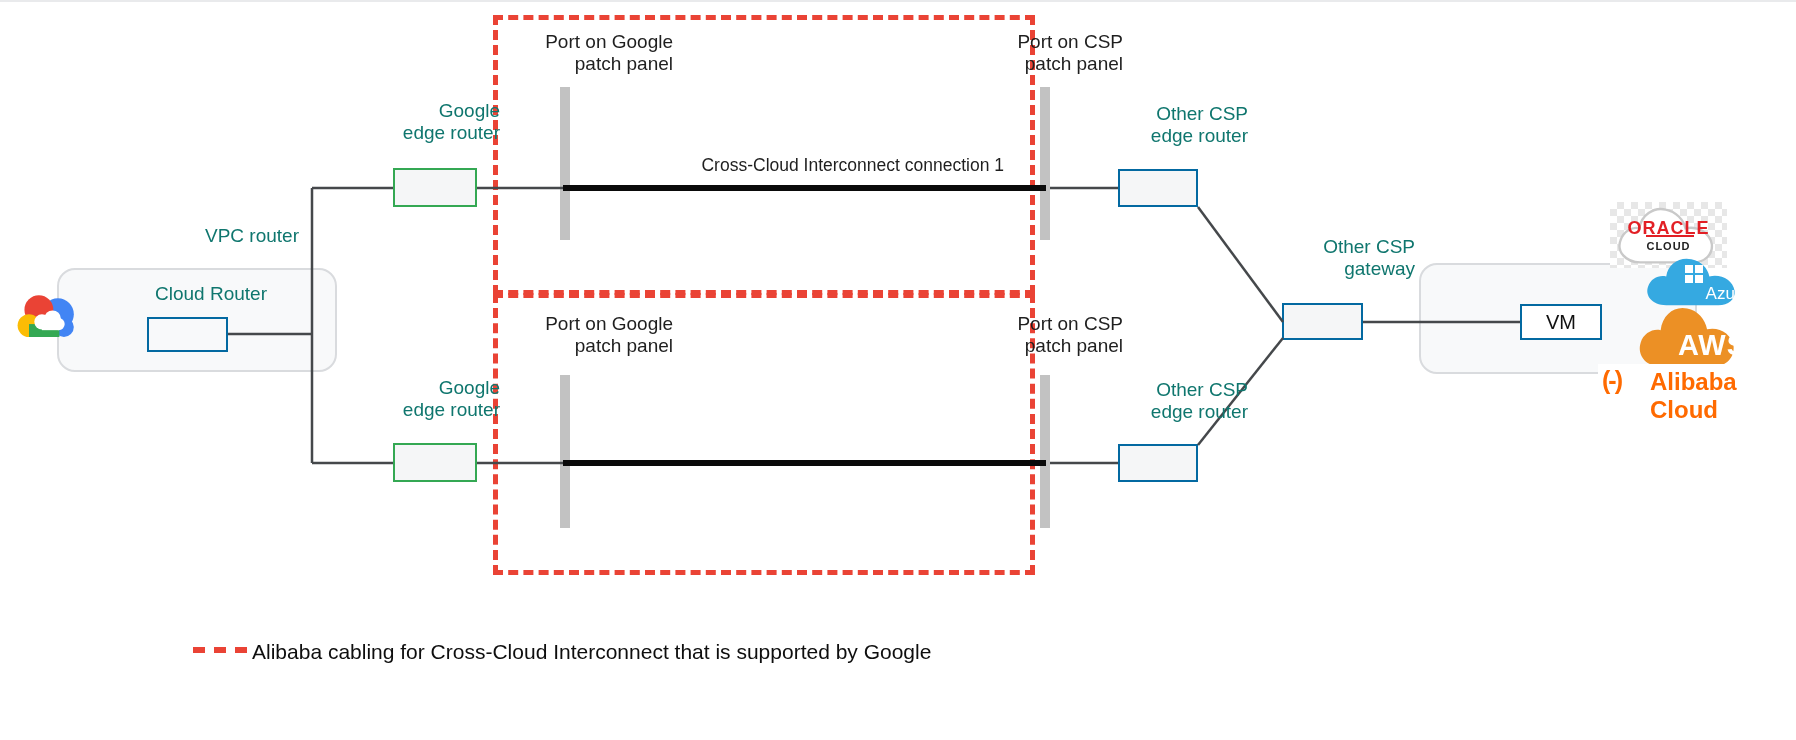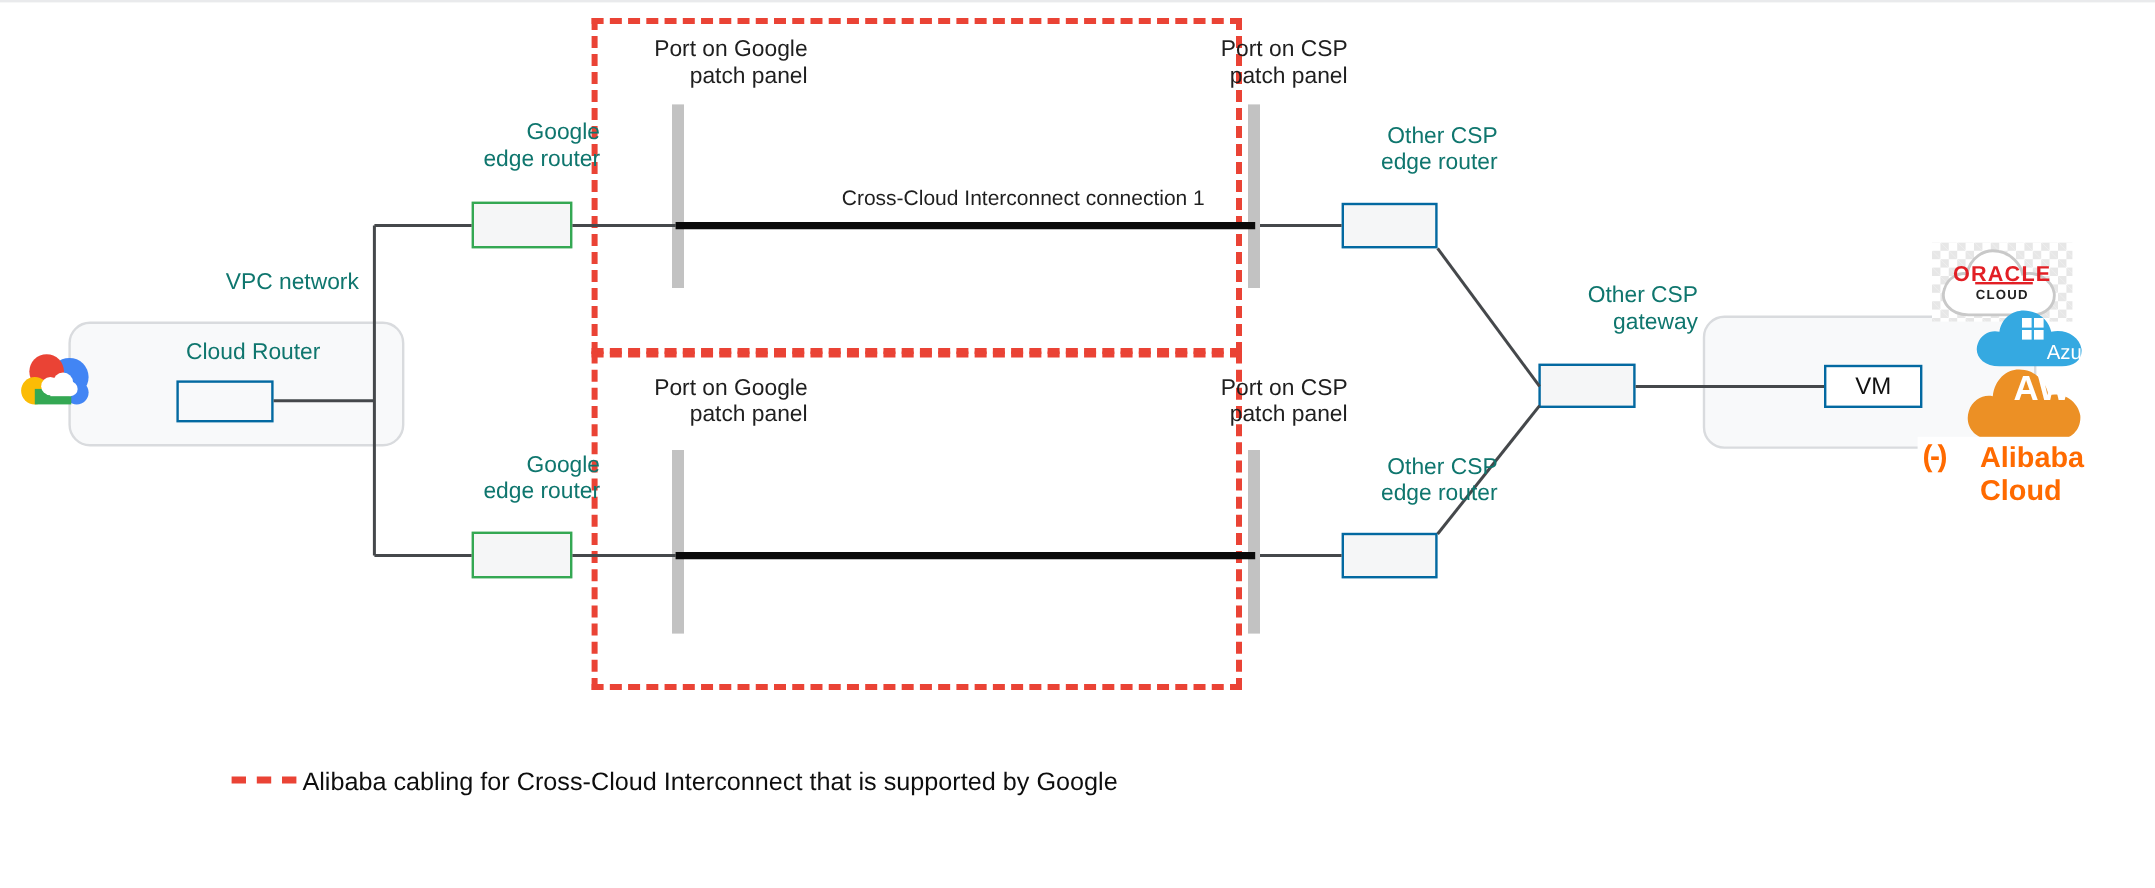--- a/index.html
+++ b/index.html
@@ -87,21 +87,21 @@
     <circle cx="71" cy="54" r="13" fill="#4285F4"></circle>
     <rect x="60" y="44" width="14" height="14" fill="#4285F4"></rect>
     <circle cx="25" cy="52" r="15" fill="#FBBC05"></circle>
     <rect x="25" y="50" width="40" height="17" fill="#34A853"></rect>
     <circle cx="42" cy="47" r="10" fill="#fff"></circle>
     <circle cx="56" cy="43" r="11" fill="#fff"></circle>
     <circle cx="64" cy="50" r="8" fill="#fff"></circle>
     <rect x="42" y="45" width="22" height="13" fill="#fff"></rect>
   </svg>
 
-  <div class="lbl gray" style="left:139px;top:225px;width:160px;font-size:19px;">VPC network</div>
+  <div class="lbl gray" style="left:139px;top:225px;width:160px;font-size:19px;">VPC router</div>
   <div class="lbl gray" style="left:107px;top:283px;width:160px;font-size:19px;">Cloud Router</div>
 
   <div class="lbl gray two" style="left:330px;top:100px;width:170px;">
     <span>Google</span><br>
     <span>edge router</span>
   </div>
   <div class="lbl gray two" style="left:330px;top:377px;width:170px;">
     <span>Google</span><br>
     <span>edge router</span>
   </div>
@@ -158,21 +158,21 @@
         <span></span>
         <span></span>
     </div>
     <div class="lbl" style="left:0;top:31px;width:110px;color:#fff;font-size:17px;">Azure</div>
   </div>
 
   <div class="logo" style="left:1633px;top:298px;width:114px;height:72px;">
     <svg width="114" height="72" viewBox="0 0 120 76" style="position:absolute;left:0;top:0;">
       <path d="M28,72 C12,72 4,59 8,47 C11,37 21,32 29,34 C31,17 44,8 57,11 C68,13 76,22 78,33 C91,30 104,38 106,51 C107,63 98,72 87,72 Z" fill="#EC9025"></path>
     </svg>
-    <div class="lbl" style="left:0;top:10px;width:114px;color:#fff;font-size:29px;font-weight:bold;letter-spacing:1px;">AWS</div>
+    <div class="lbl" style="left:0;top:31px;width:114px;color:#fff;font-size:29px;font-weight:bold;letter-spacing:1px;">AWS</div>
   </div>
 
   <div class="logo" style="left:1598px;top:364px;width:194px;height:36px;background:#fff;">
     <span class="abs" style="left:4px;top:2px;font-size:25px;font-weight:900;color:#FF6A00;letter-spacing:-2px;">(-)</span>
     <span class="abs" style="left:52px;top:4px;font-size:24px;font-weight:600;color:#FF6A00;">Alibaba Cloud</span>
   </div>
 
   <div class="legend-dash" style="left:193px;top:647px;width:54px;"></div>
   <div class="abs" style="left:252px;top:640px;font-size:21px;color:#0E0E0E;">Alibaba cabling for Cross-Cloud Interconnect that is supported by Google</div>
 

